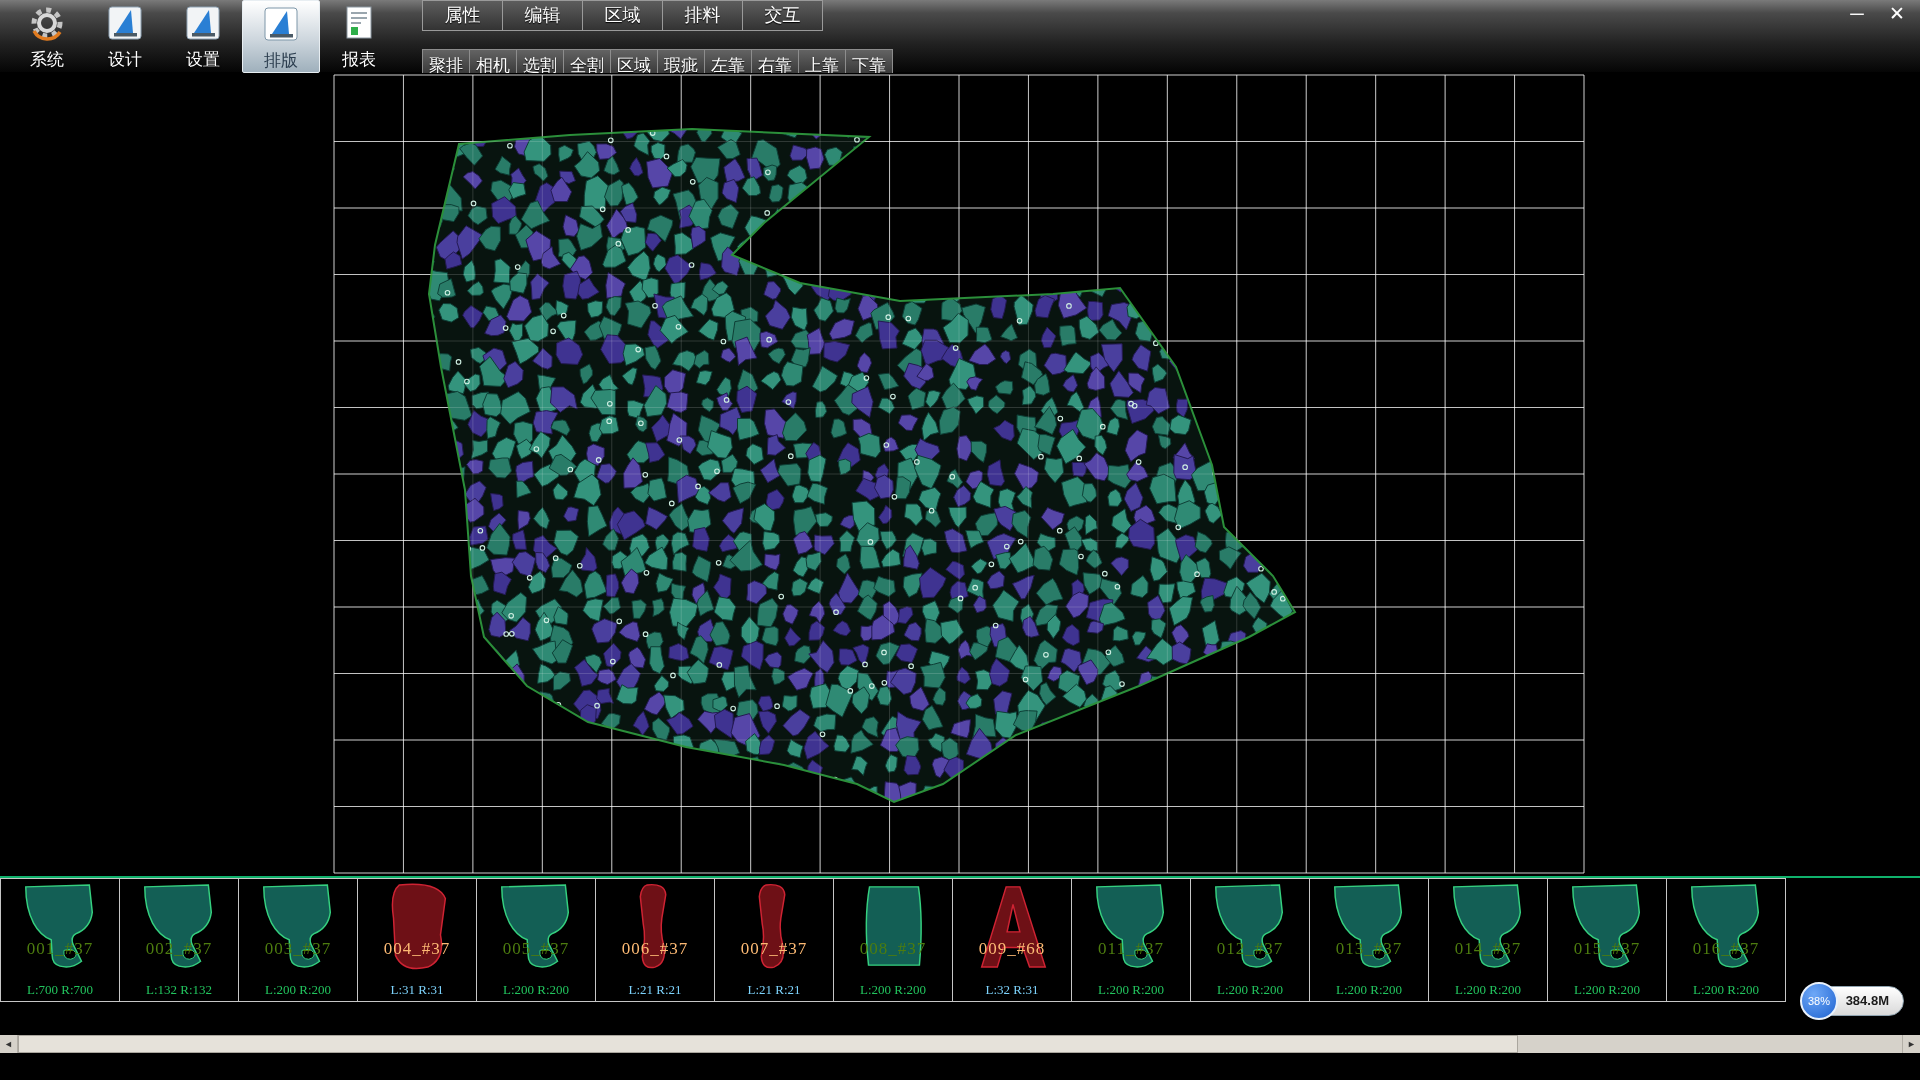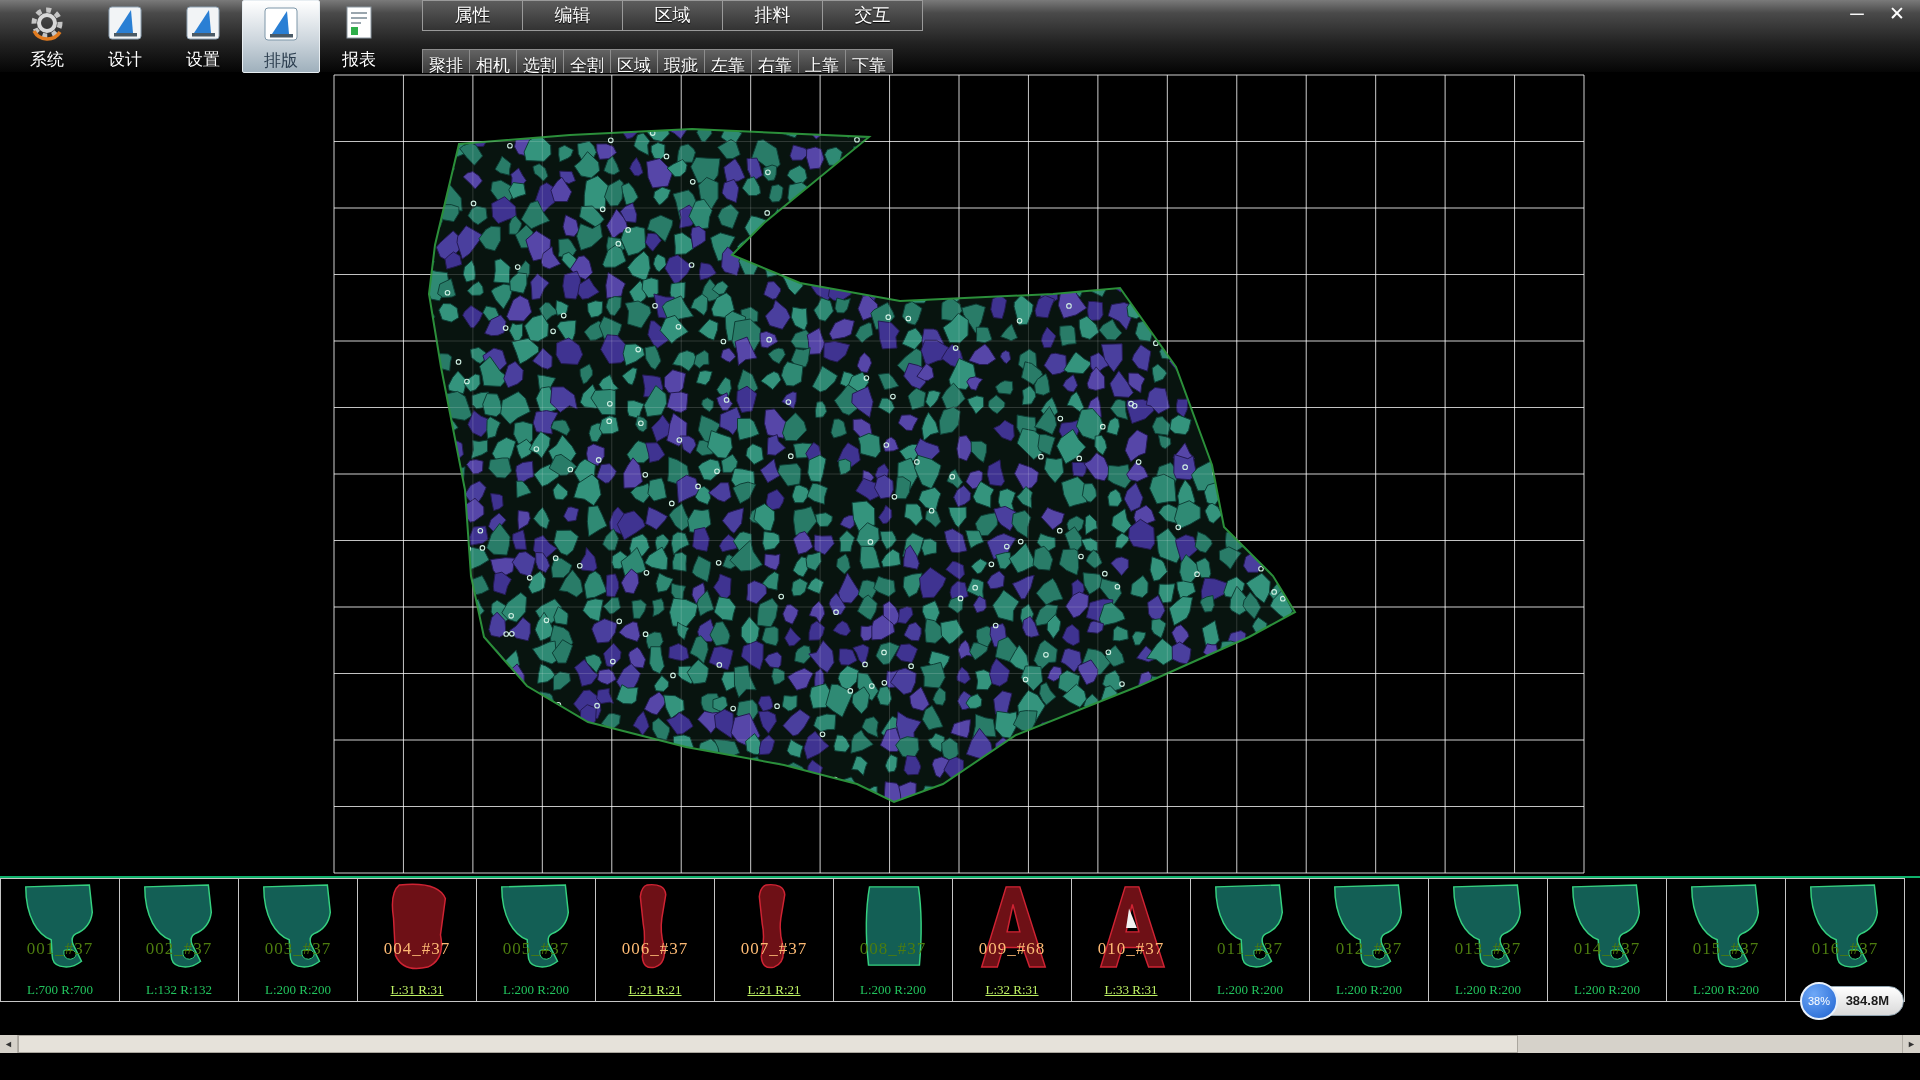--- a/index.html
+++ b/index.html
@@ -15,21 +15,21 @@
   .bigbtn { width:78px; height:73px; display:flex; flex-direction:column; align-items:center;
             justify-content:flex-start; padding-top:4px; cursor:default; }
   .bigbtn .blabel { color:#fff; font-size:17px; margin-top:2px; text-shadow:0 1px 2px #000; }
   .bigbtn.active { background:linear-gradient(#ffffff, #cdd6dd 55%, #9fb0bc);
                    border:1px solid #e8eef2; border-radius:2px; }
   .bigbtn.active .blabel { color:#2b3d4e; text-shadow:none; }
   .bigbtn svg { width:38px; height:38px; }
 
   .menus { position:absolute; left:422px; top:0; }
   .tabrow { display:flex; height:31px; }
-  .menu-tab { width:101px; height:31px; line-height:29px; text-align:center; color:#fff;
+  .menu-tab { width:81px; height:31px; line-height:29px; text-align:center; color:#fff;
               font-size:18px; border:1px solid #9a9a9a; margin-right:-1px;
               background:linear-gradient(#5d5d5d, #333); text-shadow:0 1px 1px #000; }
   .btnrow { display:flex; height:34px; margin-top:18px; }
   .tool-btn { width:48px; height:33px; line-height:31px; text-align:center; color:#fff;
               font-size:17px; border:1px solid #8d8d8d; margin-right:-1px;
               background:linear-gradient(#636363, #2c2c2c); text-shadow:0 1px 1px #000; }
 
   .winctl { position:absolute; right:10px; top:2px; display:flex; gap:14px; }
   .winctl span { color:#fff; font-size:19px; width:26px; height:24px; text-align:center;
                  line-height:24px; cursor:default; }
@@ -44,21 +44,21 @@
   .cell { position:relative; flex:0 0 120px; height:124px; border:1px solid #c6c6c6;
           margin-right:-1px; background:#000; }
   .cell svg { position:absolute; left:50%; top:2px; transform:translateX(-50%);
               width:104px; height:90px; }
   .pid { position:absolute; left:0; right:0; top:60px; text-align:center;
          font-family:"Liberation Serif", serif; font-size:17px; letter-spacing:1px;
          color:#4d7c0f; }
   .pid.green { color:#fdba74; }
   .plr { position:absolute; left:0; right:0; bottom:3px; text-align:center;
          font-family:"Liberation Serif", serif; font-size:13px; color:#22c55e; }
-  .plr.green { color:#bef264;text-decoration:underline; }
+  .plr.green { color:#7dd3fc; }
 
   
   .badge { position:absolute; top:982px; right:16px; height:38px; z-index:30; }
   .badge .pill { position:absolute; right:0; top:4px; height:30px; line-height:28px;
                  border-radius:15px; background:linear-gradient(#ffffff,#d9d9d9);
                  border:1px solid #8fa3b0; padding:0 14px 0 44px; font-size:13px;
                  font-weight:bold; color:#1b1b1b;margin-left:28px; }
   .badge .circ { position:absolute; right:66px; top:0; width:38px; height:38px;
                  border-radius:50%; background:radial-gradient(circle at 35% 30%, #6ea8f7, #1e62d0);
                  border:2px solid #e9f1fb; color:#fff; font-size:11px; text-align:center;
@@ -1543,28 +1543,20 @@
       </div>
       <div class="cell">
         <svg viewBox="0 0 100 92">
           <path d="M44,6 L58,6 L84,88 L68,88 L61,68 L41,68 L35,88 L19,88 Z M51,24 L58,52 L45,52 Z" fill="#6e1016" stroke="#cf2333" stroke-width="1.5" fill-rule="evenodd"></path>
         </svg>
         <div class="pid green">009_#68</div>
         <div class="plr green">L:32 R:31</div>
       </div>
       <div class="cell">
         <svg viewBox="0 0 100 92">
-          <path d="M44,6 L58,6 L84,88 L68,88 L61,68 L41,68 L35,88 L19,88 Z M51,24 L58,52 L45,52 Z" fill="#6e1016" stroke="#cf2333" stroke-width="1.5" fill-rule="evenodd"></path>
-          <path d="M48,28 L56,48 L45,48 Z" fill="#f2f2f2"></path>
-        </svg>
-        <div class="pid green">010_#37</div>
-        <div class="plr green">L:33 R:31</div>
-      </div>
-      <div class="cell">
-        <svg viewBox="0 0 100 92">
           <path d="M15,6 L80,4 L83,32 Q81,48 66,54 Q61,57 63,64 L72,82 Q62,90 50,87 Q42,85 42,76 L41,60 Q30,56 23,43 Q15,28 15,6 Z" fill="#135f55" stroke="#35d07f" stroke-width="1.5" fill-rule="evenodd"></path>
           <path d="M54,71 Q62,68 66,73 Q68,78 61,80 Q53,80 54,71 Z" fill="#000000" stroke="#35d07f" stroke-width="1"></path>
         </svg>
         <div class="pid">011_#37</div>
         <div class="plr">L:200 R:200</div>
       </div>
       <div class="cell">
         <svg viewBox="0 0 100 92">
           <path d="M15,6 L80,4 L83,32 Q81,48 66,54 Q61,57 63,64 L72,82 Q62,90 50,87 Q42,85 42,76 L41,60 Q30,56 23,43 Q15,28 15,6 Z" fill="#135f55" stroke="#35d07f" stroke-width="1.5" fill-rule="evenodd"></path>
           <path d="M54,71 Q62,68 66,73 Q68,78 61,80 Q53,80 54,71 Z" fill="#000000" stroke="#35d07f" stroke-width="1"></path>

